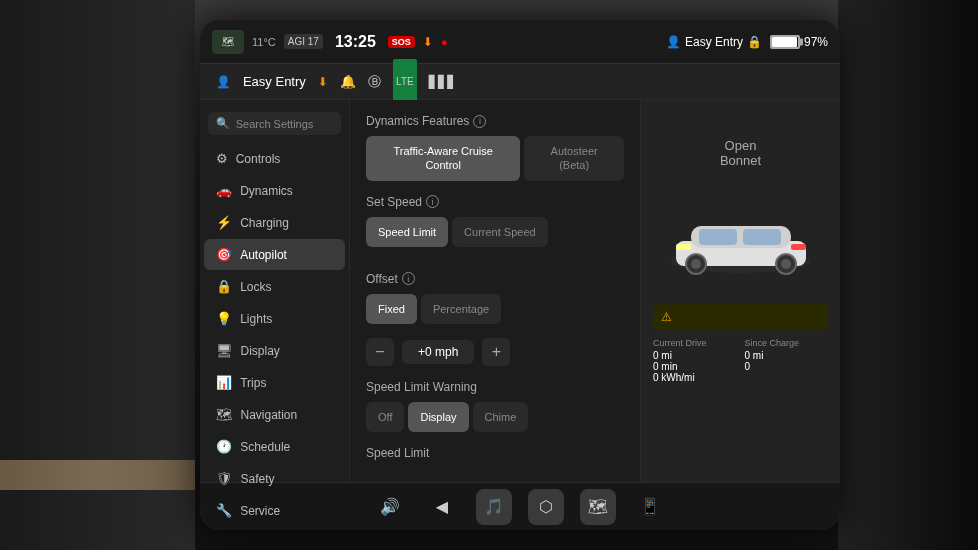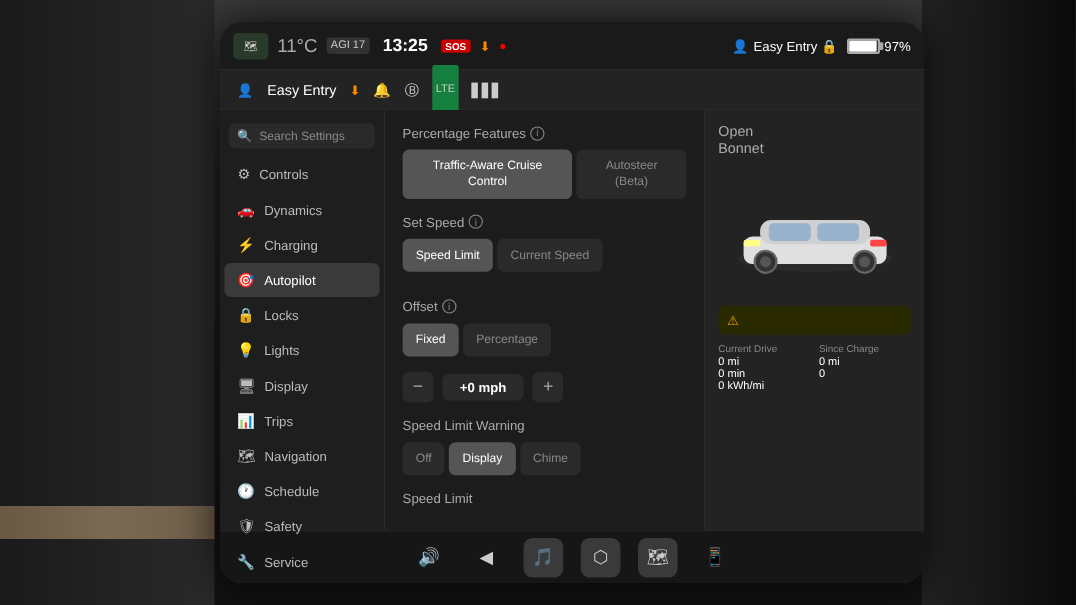--- a/index.html
+++ b/index.html
@@ -58,21 +58,21 @@
     .status-bar .map-icon {
       width: 32px;
       height: 24px;
       background: #2a3a2a;
       border-radius: 4px;
       display: flex;
       align-items: center;
       justify-content: center;
       font-size: 10px;
     }
-    .status-bar .temp { font-size: 17px; color: #aaa; }
+    .status-bar .temp { font-size: 11px; color: #aaa; }
     .status-bar .agi { 
       background: #333; 
       padding: 2px 4px; 
       border-radius: 3px; 
       font-size: 10px;
     }
     .status-bar .sos {
       background: #c00;
       color: #fff;
       padding: 1px 4px;
@@ -260,37 +260,38 @@
       font-size: 16px;
       color: #aaa;
       cursor: pointer;
     }
     .offset-value {
       background: #2a2a2a;
       padding: 5px 16px;
       border-radius: 6px;
       font-size: 12px;
       color: #fff;
-      font-weight: bold;
     }
 
     .speed-limit-warning { margin-bottom: 14px; }
 
     
     .car-panel {
       width: 200px;
       background: #232323;
       padding: 12px;
       position: relative;
       border-left: 1px solid #2a2a2a;
     }
     .open-bonnet {
       font-size: 13px;
       color: #aaa;
+      text-align: center;
       margin-bottom: 8px;
+      margin-top: 26px;
     }
     .car-visual {
       display: flex;
       justify-content: center;
       align-items: center;
       height: 120px;
     }
     .warning-banner {
       background: #2a2a00;
       border-radius: 6px;
@@ -470,21 +471,21 @@
         </div>
         <div class="sidebar-item">
           
           
         </div>
       </div>
 
       <div class="settings-panel">
 
         <div class="section-title">
-          <span>Percentage Features</span>
+          <span>Dynamics Features</span>
           <span class="info-icon">i</span>
         </div>
         <div class="btn-group">
           <button class="btn active">Traffic-Aware Cruise Control</button>
           <button class="btn inactive">Autosteer (Beta)</button>
         </div>
 
         <div class="set-speed-section">
           <div class="section-title">
             <span>Set Speed</span>

